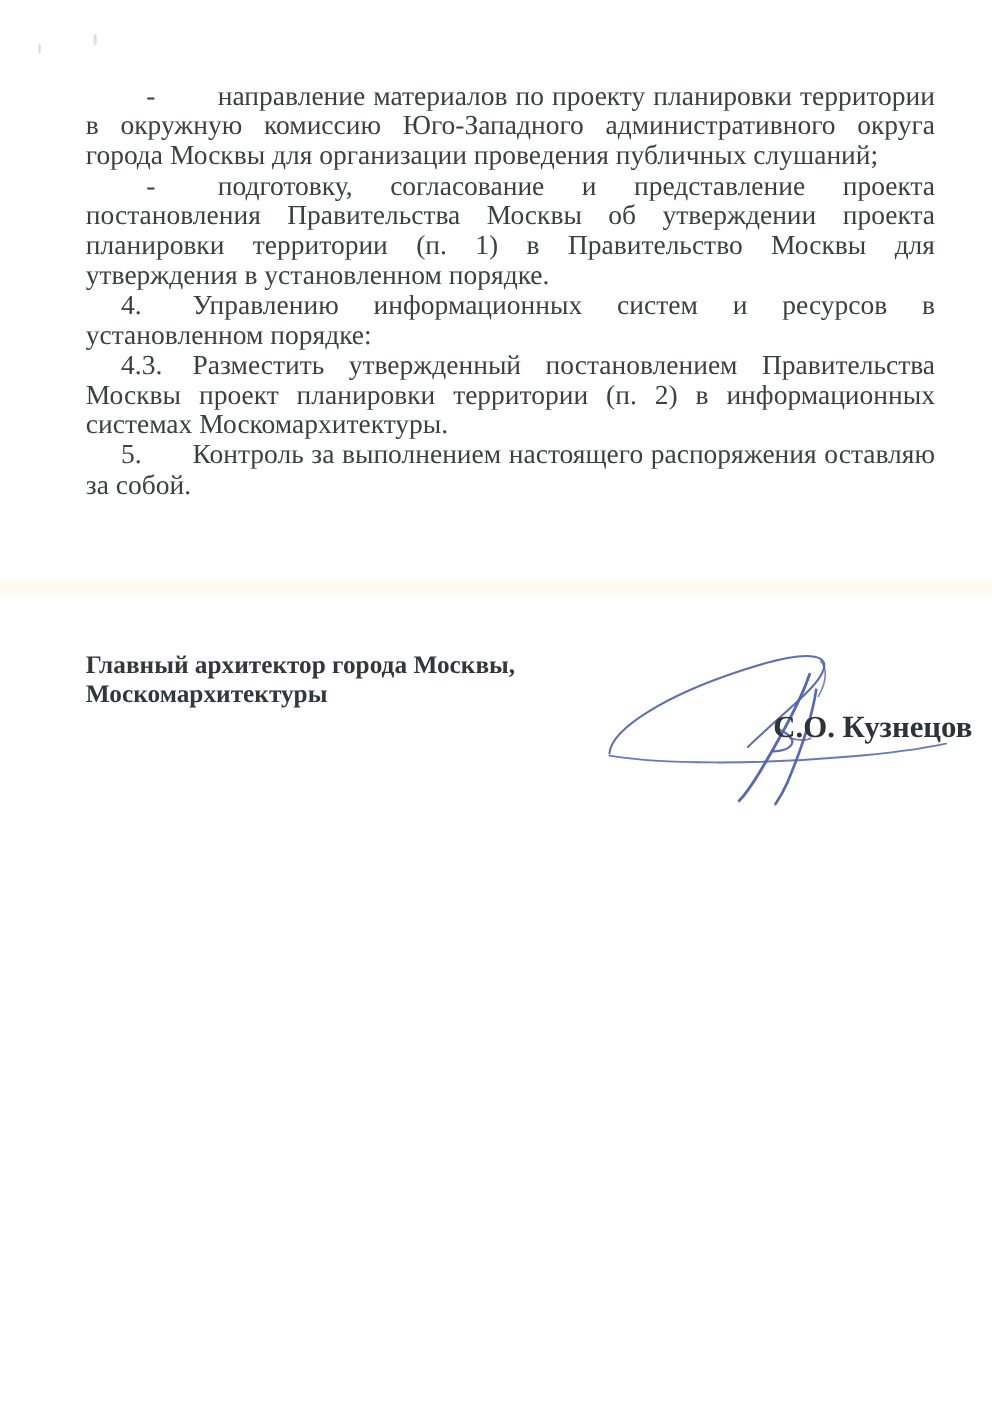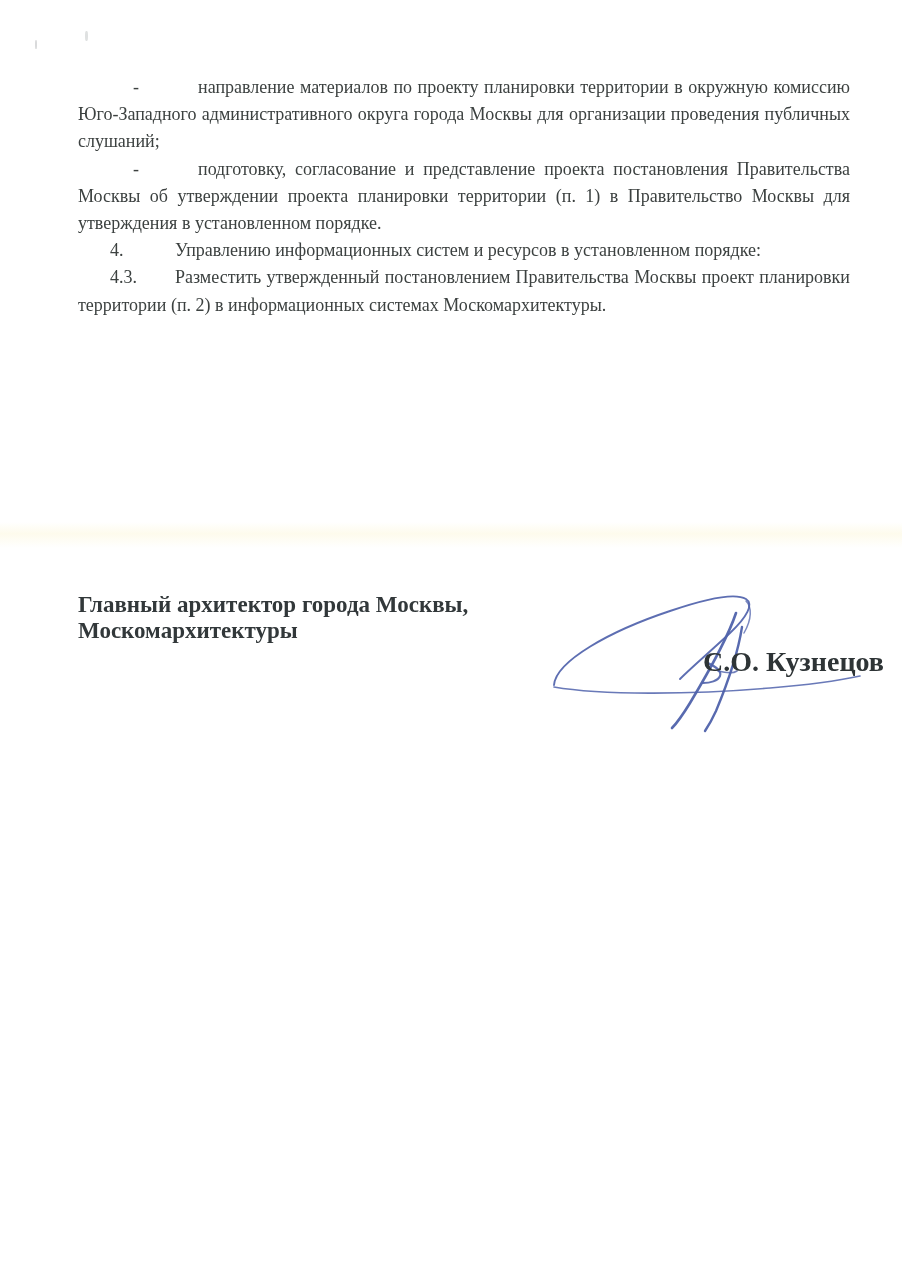--- a/index.html
+++ b/index.html
@@ -46,21 +46,21 @@
 
   .body-text {
     position: absolute;
     left: 78px;
     top: 74px;
     width: 772px;
   }
 
   p.para {
     margin: 0;
-    font-size: 18px;
+    font-size: 25px;
     line-height: 27.2px;
     color: #3c4140;
     text-align: justify;
     text-justify: inter-word;
     hyphens: none;
     white-space: pre-wrap;
   }
 
   
   .numbered {
@@ -128,20 +128,21 @@
     <p class="para dash-item"><span class="label">-</span><span>направление материалов по проекту планировки территории в окружную комиссию Юго-Западного административного округа города Москвы для организации проведения публичных слушаний;</span></p>
 
     <p class="para dash-item"><span class="label">-</span><span>подготовку, согласование и представление проекта постановления Правительства Москвы об утверждении проекта планировки территории (п. 1) в Правительство Москвы для утверждения в установленном порядке.</span></p>
 
     <p class="para numbered bold"><span class="label">4.</span><span>Управлению информационных систем и ресурсов в установленном порядке:</span></p>
 
 
 
     <p class="para numbered"><span class="label">4.3.</span><span>Разместить утвержденный постановлением Правительства Москвы проект планировки территории (п. 2) в информационных системах Москомархитектуры.</span></p>
 
+    <p class="para numbered"><span class="label">5.</span><span>Контроль за выполнением настоящего распоряжения оставляю за собой.</span></p>
 
   </div>
 
   <div class="sig-block">
     <p class="sig-title">Главный архитектор города Москвы,</p>
     <p class="sig-title">Москомархитектуры</p>
   </div>
 
   <svg class="sig-ink" viewBox="0 0 330 160">
     <g fill="none" stroke="#4f62ab" stroke-linecap="round" stroke-linejoin="round">

